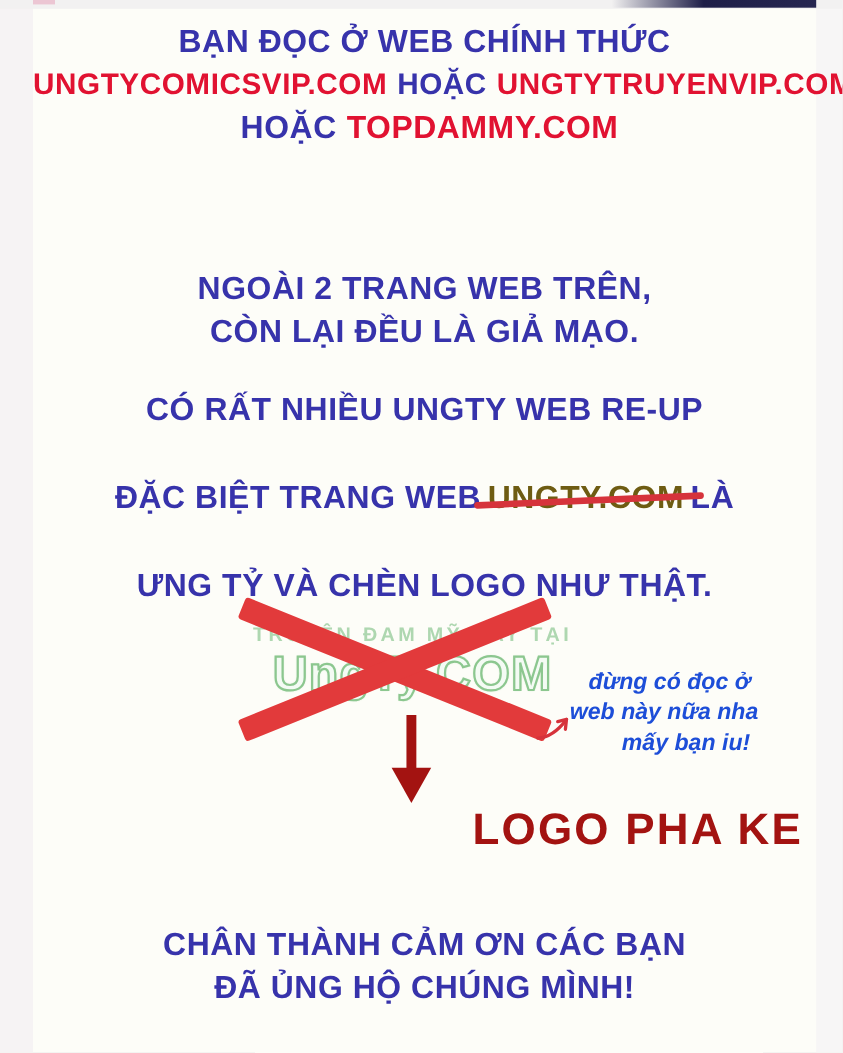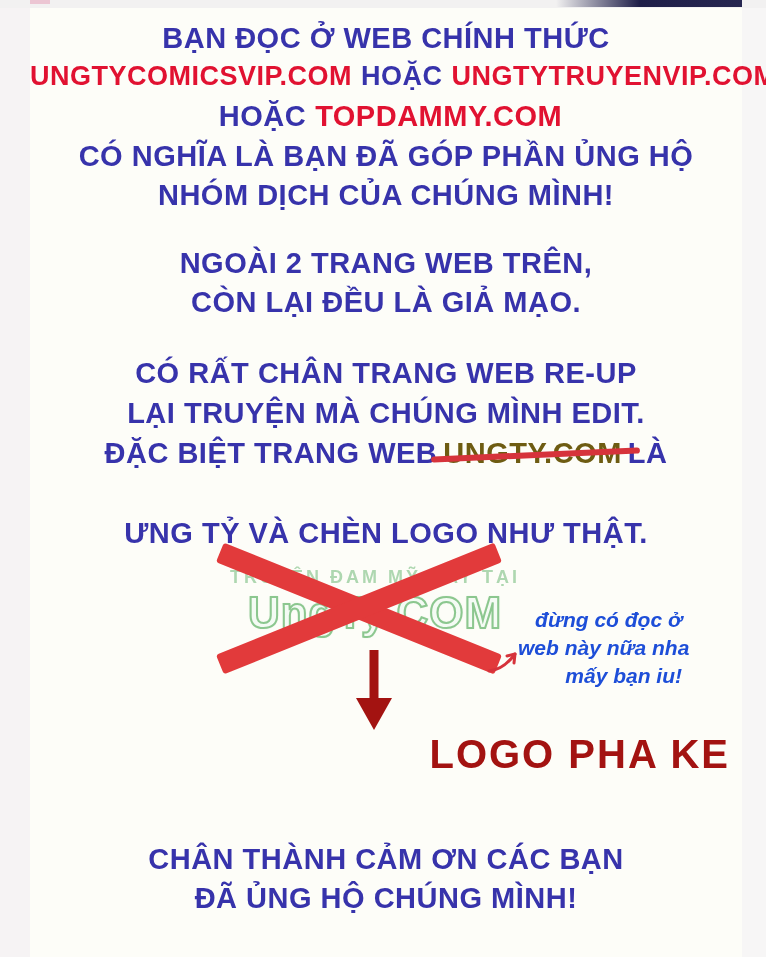--- a/index.html
+++ b/index.html
@@ -57,28 +57,25 @@
 
   <div class="edge left"></div>
   <div class="edge right"></div>
   <div class="topbar"></div>
   <div class="navy-strip"></div>
   <div class="pink-mark"></div>
 
   <div class="l blue" style="top:22px;">BẠN ĐỌC Ở WEB CHÍNH THỨC</div>
   <div class="l h2line" style="top:61px;"><span class="red">UNGTYCOMICSVIP.COM</span><span class="blue sep">HOẶC</span><span class="red">UNGTYTRUYENVIP.COM</span></div>
   <div class="l" style="top:100px;"><span class="blue sep">HOẶC</span><span class="red">TOPDAMMY.COM</span></div>
-  <div class="l blue" style="top:140px;">CÓ NGHĨA LÀ BẠN ĐÃ GÓP PHẦN ỦNG HỘ</div>
-  <div class="l blue" style="top:179px;">NHÓM DỊCH CỦA CHÚNG MÌNH!</div>
 
   <div class="l blue" style="top:247px;">NGOÀI 2 TRANG WEB TRÊN,</div>
   <div class="l blue" style="top:286px;">CÒN LẠI ĐỀU LÀ GIẢ MẠO.</div>
 
-  <div class="l blue" style="top:357px;">CÓ RẤT CHÂN TRANG WEB RE-UP</div>
-  <div class="l blue" style="top:397px;">LẠI TRUYỆN MÀ CHÚNG MÌNH EDIT.</div>
+  <div class="l blue" style="top:357px;">CÓ RẤT NHIỀU UNGTY WEB RE-UP</div>
   <div class="l blue" style="top:437px;"><span>ĐẶC BIỆT TRANG WEB</span><span class="fake-site">UNGTY.COM</span><span>LÀ</span></div>
   <div class="l blue" style="top:517px;">ƯNG TỶ VÀ CHÈN LOGO NHƯ THẬT.</div>
 
   <div class="logo-tagline">TRUYỆN ĐAM MỸ HAY TẠI</div>
   <div class="logo-site">UngTy.COM</div>
   <div class="cross">
     <div class="bar a"></div>
     <div class="bar b"></div>
   </div>
 

